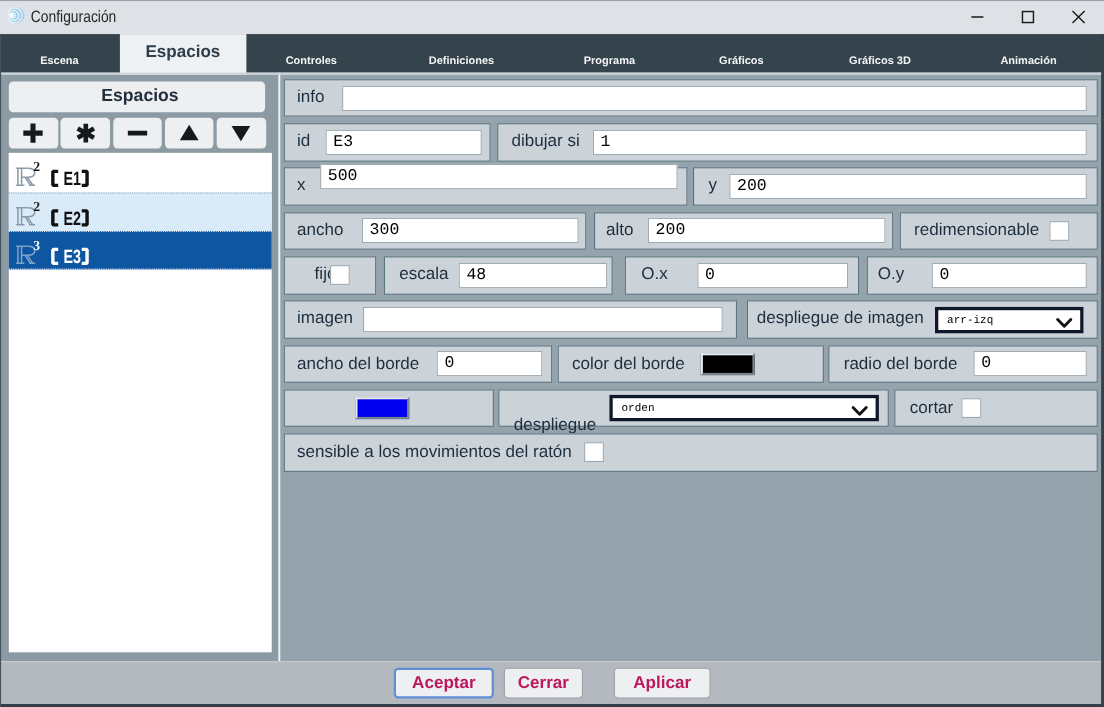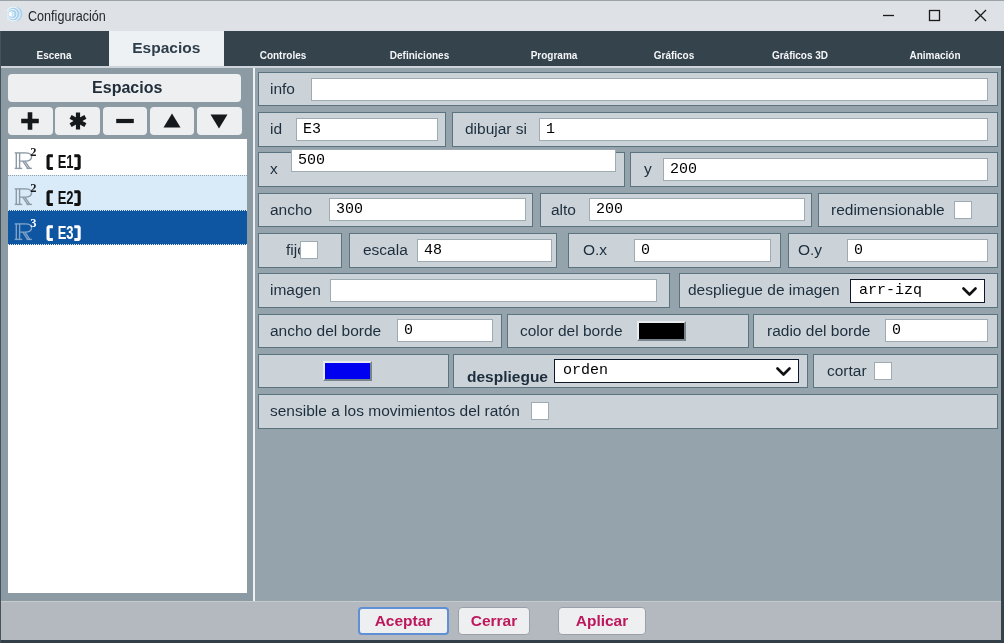--- a/index.html
+++ b/index.html
@@ -19,21 +19,21 @@
 #leftborder { left:0; top:31px; width:1px; height:612px; background:#46535c; }
 #rightborder { left:1001px; top:31px; width:3px; height:612px; background:#35424a; }
 .lbtn { background:#edeff1; border-radius:4px; text-align:center; color:#222f3a; }
 #hdr { left:8px; top:73.5px; width:232.5px; height:28px; line-height:28px; font-size:16px; font-weight:bold; text-indent:6px; }
 .tbtn { top:106.8px; width:44.6px; height:28px; }
 #list { left:8px; top:139px; width:238.5px; height:454px; background:#ffffff; }
 .grp { background:#ccd3d8; border:1px solid #5b737f; }
 .lbl { font-size:15.5px; color:#1c2e3e; white-space:nowrap; }
 .inp { background:#fff; border:1px solid #9fabb2; font-family:"Liberation Mono",monospace; font-size:15px; color:#000; padding-left:6px; line-height:21px; height:23px; }
 .cb { width:18px; height:18px; background:#fff; border:1px solid #9fabb2; }
-.sel { background:#fff; border:1px solid #0f172a; font-family:"Liberation Mono",monospace; font-size:15px; color:#000; padding-left:8px; height:24px; line-height:22px; }
+.sel { background:#fff; border:3px solid #0f172a; font-family:"Liberation Mono",monospace; font-size:10px; color:#000; padding-left:8px; height:24px; line-height:22px; }
 #bottombar { left:0; top:601px; width:1004px; height:38.5px; background:#b3b9be; border-top:1px solid #c6cbce; }
 .bbtn { top:607px; height:27.5px; background:#edeff1; border:1px solid #98a1a7; border-radius:4px; text-align:center; font-size:15.5px; font-weight:bold; color:#be185d; line-height:25px; }
 #bottomedge { left:0; top:639.5px; width:1004px; height:3.5px; background:#333f48; }
 </style>
 </head>
 <body>
 <div class="abs" id="titlebar"></div>
 <div class="abs" id="tabbar"></div>
 <div class="abs" id="topline"></div>
 <div class="abs" id="leftpanel"></div>
@@ -185,21 +185,21 @@
 <div class="abs grp" style="left:506.5px; top:313.6px; width:242.0px; height:34.5px;"></div>
 <div class="abs lbl" style="left:520px; top:321.6px;">color del borde</div>
 <div class="abs" style="left:637px; top:320.6px; width:49px; height:20.5px; background:#000000; border:2px solid; border-color:#e8ebed #77848c #77848c #e8ebed;"></div>
 <div class="abs grp" style="left:753px; top:313.6px; width:245px; height:34.5px;"></div>
 <div class="abs lbl" style="left:767px; top:321.6px;text-align:right;">radio del borde</div>
 <div class="abs inp" style="left:885px; top:319.3px; width:103px;">0</div>
 <div class="abs grp" style="left:258px; top:353.9px; width:191px; height:34.5px;"></div>
 <div class="abs lbl" style="left:270px; top:361.9px;margin-top:48px;">fondo</div>
 <div class="abs" style="left:323px; top:360.9px; width:49px; height:20.5px; background:#0000f0; border:2px solid; border-color:#e8ebed #77848c #77848c #e8ebed;"></div>
 <div class="abs grp" style="left:453px; top:353.9px; width:354.5px; height:34.5px;"></div>
-<div class="abs lbl" style="left:467px; top:368px;font-weight:bold;">despliegue</div>
+<div class="abs lbl" style="left:467px; top:378px;">despliegue</div>
 <div class="abs sel" style="left:554px; top:359.4px; width:245px;">orden<svg style="position:absolute; right:7px; top:7px;" width="15" height="10" viewBox="0 0 15 10">
       <path d="M1.5,1.5 L7.5,7.5 L13.5,1.5" fill="none" stroke="#111" stroke-width="2.6" stroke-linecap="round" stroke-linejoin="round"></path>
     </svg></div>
 <div class="abs grp" style="left:812.5px; top:353.9px; width:185.5px; height:34.5px;"></div>
 <div class="abs lbl" style="left:827px; top:361.9px;">cortar</div>
 <div class="abs cb" style="left:874px; top:361.9px;"></div>
 <div class="abs grp" style="left:258px; top:394.2px; width:740px; height:34.5px;"></div>
 <div class="abs lbl" style="left:270px; top:402.2px;">sensible a los movimientos del ratón</div>
 <div class="abs cb" style="left:531px; top:402.2px;"></div>
 <div class="abs bbtn" style="left:358px; width:91px; border:2px solid #5f8fd5; line-height:23.5px;">Aceptar</div>

